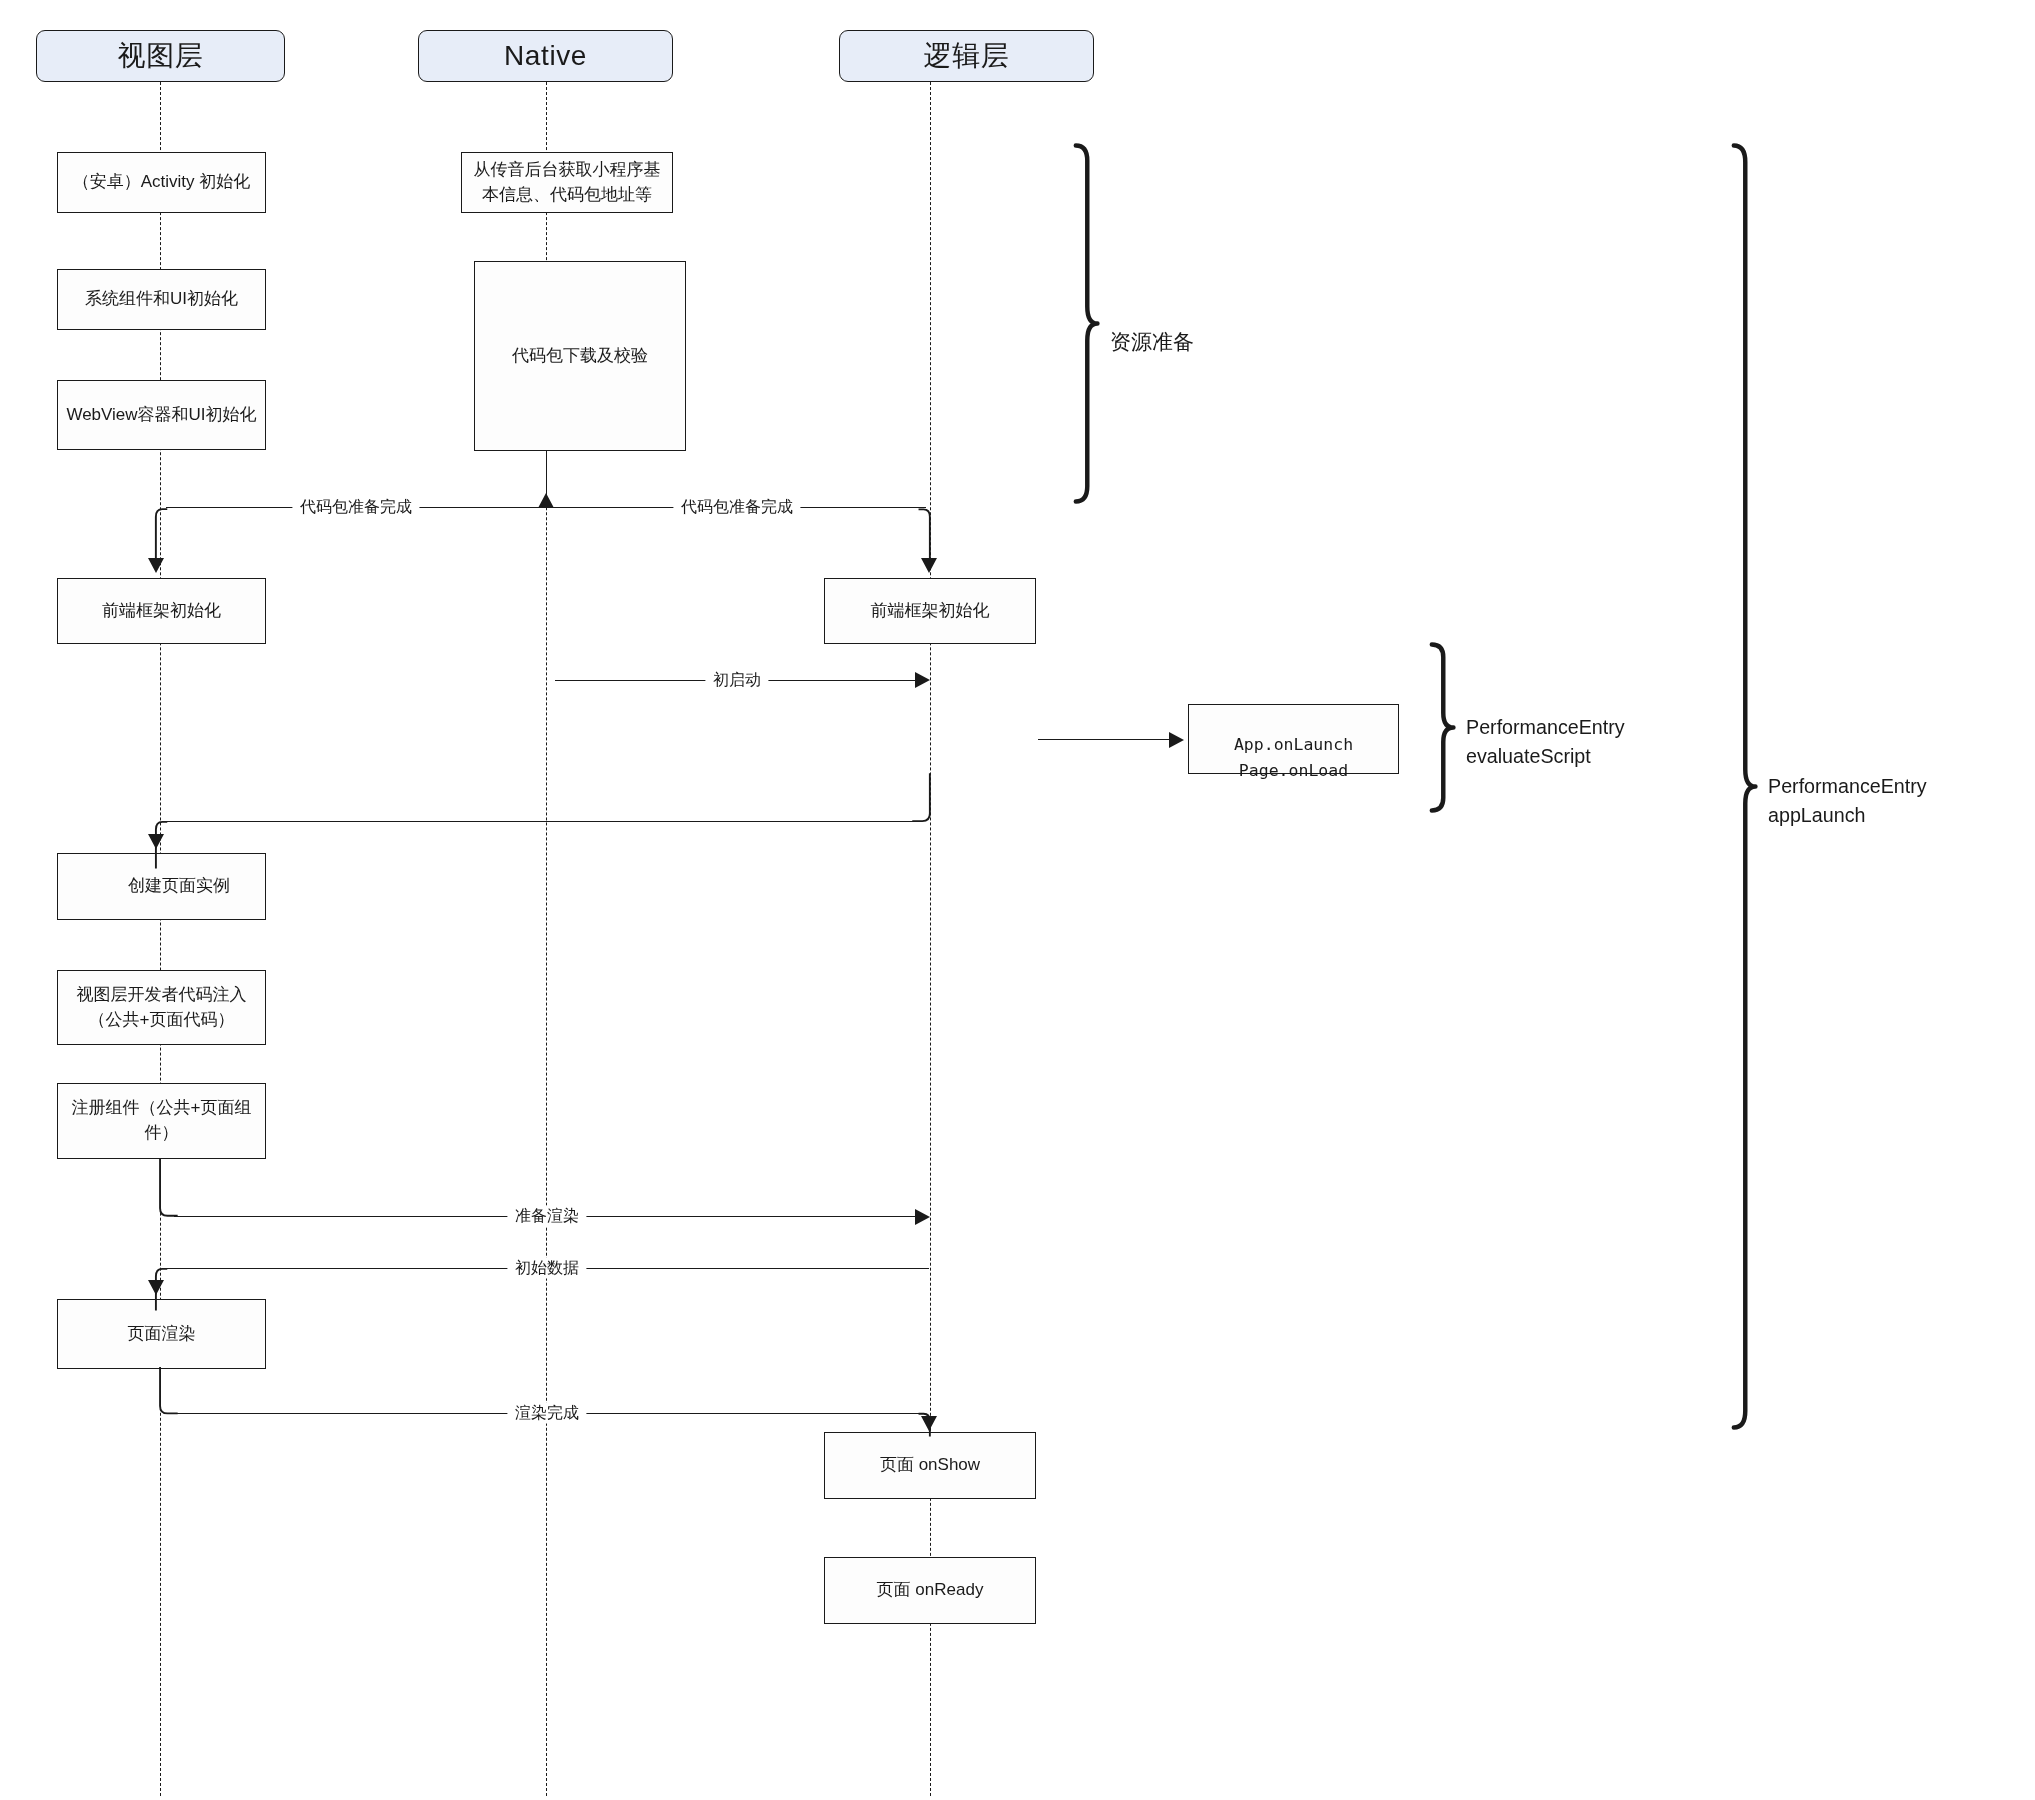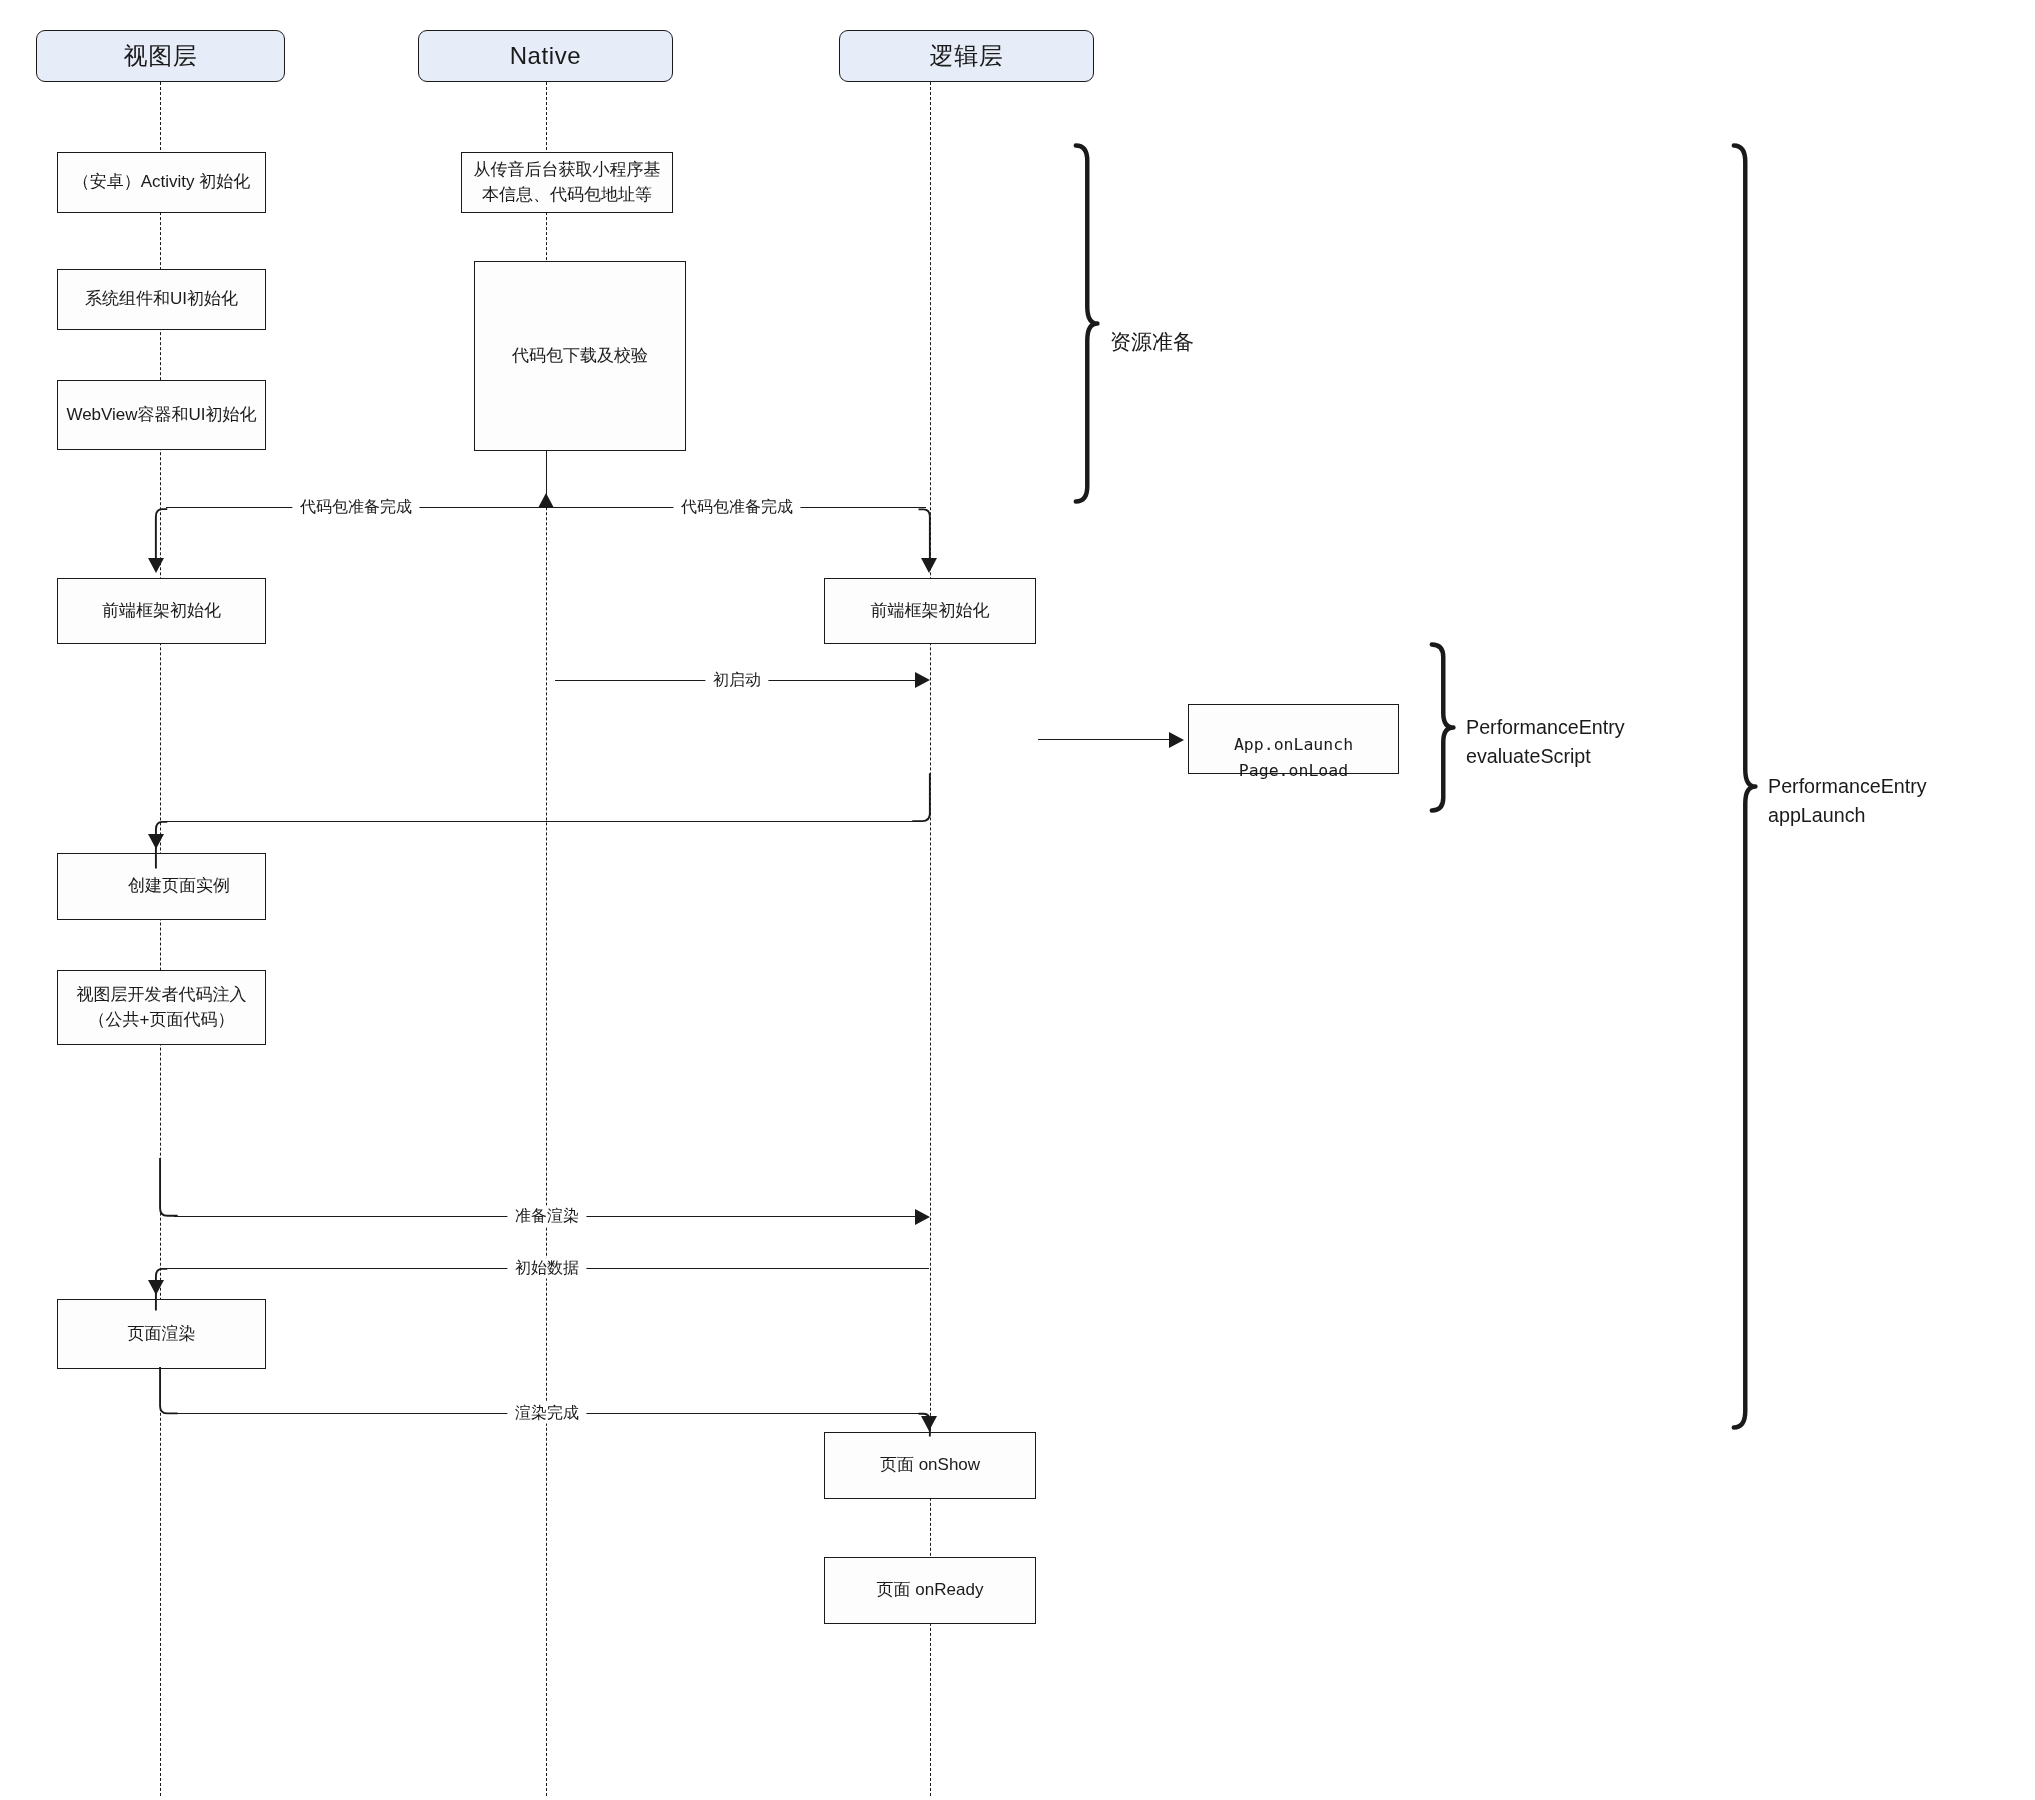--- a/index.html
+++ b/index.html
@@ -21,21 +21,21 @@
   
   .actor {
     position: absolute;
     box-sizing: border-box;
     background: #e7edf8;
     border: 1.9px solid #1a1a1a;
     border-radius: 9px;
     display: flex;
     align-items: center;
     justify-content: center;
-    font-size: 24px;
+    font-size: 28px;
     color: #1a1a1a;
     letter-spacing: 0.6px;
   }
   
   .lifeline {
     position: absolute;
     width: 0;
     border-left: 1.9px dashed #1a1a1a;
   }
   
@@ -159,20 +159,23 @@
   </div>
 
   <div class="abox" style="left:57px; top:853px; width:209px; height:67px;padding-left:40px;">
     <span>创建页面实例</span>
   </div>
 
   <div class="abox" style="left:57px; top:970px; width:209px; height:75px;">
     <span>视图层开发者代码注入（公共+页面代码）</span>
   </div>
 
+  <div class="abox" style="left:57px; top:1083px; width:209px; height:76px;">
+    <span>注册组件（公共+页面组件）</span>
+  </div>
 
   <div class="abox" style="left:57px; top:1299px; width:209px; height:70px;">
     <span>页面渲染</span>
   </div>
 
   <div class="abox" style="left:461px; top:152px; width:212px; height:61px;">
     <span>从传音后台获取小程序基本信息、代码包地址等</span>
   </div>
 
   <div class="abox" style="left:440px; top:261px; width:212px; height:190px;margin-left:34px;">

